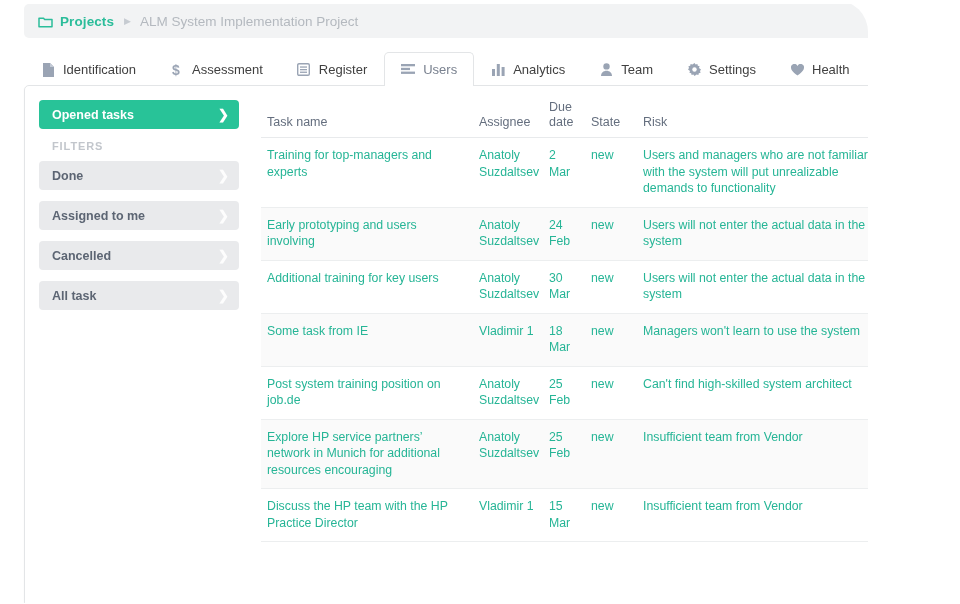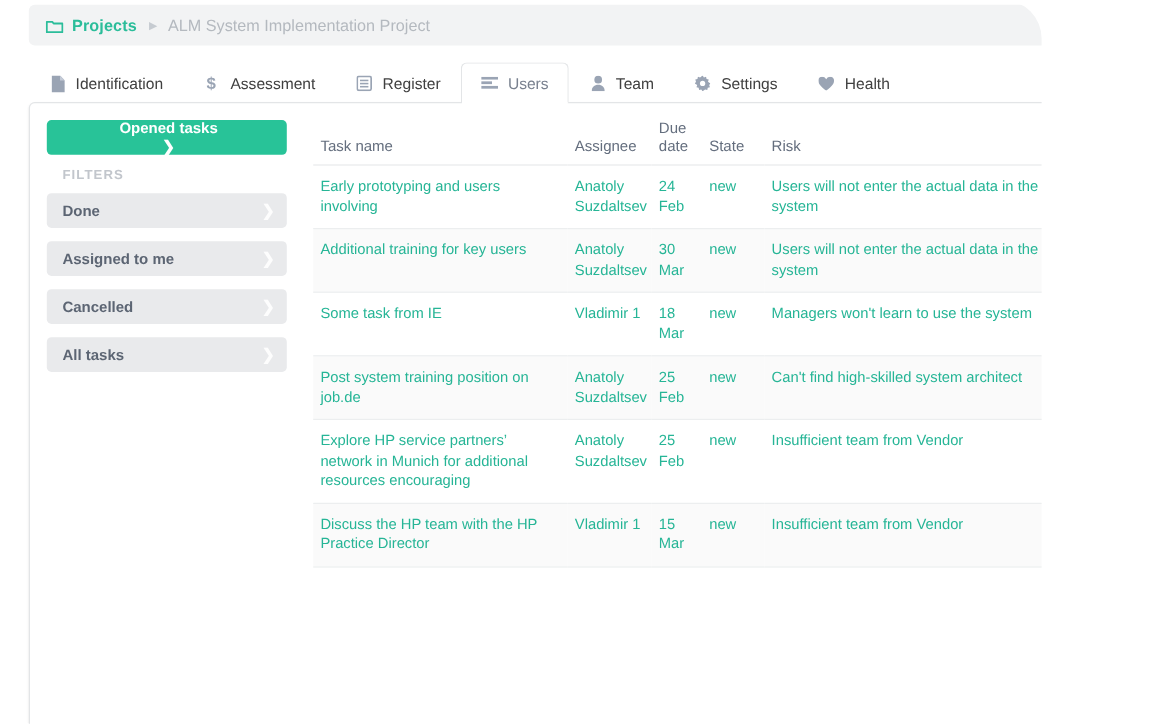--- a/index.html
+++ b/index.html
@@ -75,21 +75,21 @@
   .sidebar { width: 228px; padding: 0 14px 0 14px; flex: 0 0 228px; }
   .side-item {
     height: 29px; border-radius: 4px;
     display: flex; align-items: center; justify-content: space-between;
     padding: 0 10px 0 13px;
     font-size: 12.5px; font-weight: bold;
     margin-bottom: 11px;
     color: #5c6573;
     background: #e9eaec;
   }
-  .side-item.primary { background: #28c398; color: #ffffff; flex-direction: column; }
+  .side-item.primary { background: #28c398; color: #ffffff; }
   .side-item .chev { font-size: 13px; font-weight: bold; color: #fdfdfd; line-height: 1; }
   .side-item.primary .chev { color: #ffffff; }
   .filters-label {
     font-size: 11px; color: #c2c6cc; letter-spacing: .9px;
     font-weight: bold; margin: 0 0 9px 13px;
   }
 
   
   .table-wrap { flex: 1; padding: 0 14px 0 8px; }
   table.tasks { width: 100%; border-collapse: collapse; table-layout: fixed; }
@@ -180,20 +180,30 @@
       <span class="ic">
         <svg width="14" height="12" viewBox="0 0 14 12">
             <rect x="0" y="0" width="14" height="2.3" fill="#9aa4b4"></rect>
             <rect x="0" y="3.8" width="9" height="2.3" fill="#9aa4b4"></rect>
             <rect x="0" y="7.6" width="14" height="2.3" fill="#9aa4b4"></rect>
           </svg>
       </span>
       <span class="tab-label">Users</span>
     </div>
 
+    <div class="tab">
+      <span class="ic">
+        <svg width="13" height="12" viewBox="0 0 13 12">
+            <rect x="0" y="5" width="3" height="7" fill="#9aa4b4"></rect>
+            <rect x="4.8" y="0" width="3" height="12" fill="#9aa4b4"></rect>
+            <rect x="9.6" y="3" width="3" height="9" fill="#9aa4b4"></rect>
+          </svg>
+      </span>
+      <span class="tab-label">Analytics</span>
+    </div>
 
     <div class="tab">
       <span class="ic">
         <svg width="11" height="13" viewBox="0 0 11 13">
             <circle cx="5.5" cy="3.4" r="3.2" fill="#9aa4b4"></circle>
             <path d="M0 13c0-3.2 2.4-5.3 5.5-5.3S11 9.8 11 13z" fill="#9aa4b4"></path>
           </svg>
       </span>
       <span class="tab-label">Team</span>
     </div>
@@ -236,39 +246,47 @@
         </div>
         <div class="side-item">
           <span>Assigned to me</span>
           <span class="chev">❯</span>
         </div>
         <div class="side-item">
           <span>Cancelled</span>
           <span class="chev">❯</span>
         </div>
         <div class="side-item">
-          <span>All tasks</span>
+          <span>All task</span>
           <span class="chev">❯</span>
         </div>
       </div>
 
       <div class="table-wrap">
         <table class="tasks">
           <thead>
             <tr>
               <th class="c-task">Task name</th>
               <th class="c-assignee">Assignee</th>
               <th class="c-due">Due date</th>
               <th class="c-state">State</th>
               <th class="c-risk">Risk</th>
               <th class="c-health">Health</th>
             </tr>
           </thead>
           <tbody>
               <tr>
+                <td class="c-task">Training for top-managers and experts</td>
+                <td class="c-assignee assignee">Anatoly Suzdaltsev</td>
+                <td class="c-due due">2 Mar</td>
+                <td class="c-state state">new</td>
+                <td class="c-risk">Users and managers who are not familiar with the system will put unrealizable demands to functionality</td>
+                <td class="c-health"><span class="badge red">Red</span></td>
+              </tr>
+              <tr>
                 <td class="c-task">Early prototyping and users involving</td>
                 <td class="c-assignee assignee">Anatoly Suzdaltsev</td>
                 <td class="c-due due">24 Feb</td>
                 <td class="c-state state">new</td>
                 <td class="c-risk">Users will not enter the actual data in the system</td>
                 <td class="c-health"><span class="badge red">Red</span></td>
               </tr>
               <tr>
                 <td class="c-task">Additional training for key users</td>
                 <td class="c-assignee assignee">Anatoly Suzdaltsev</td>

